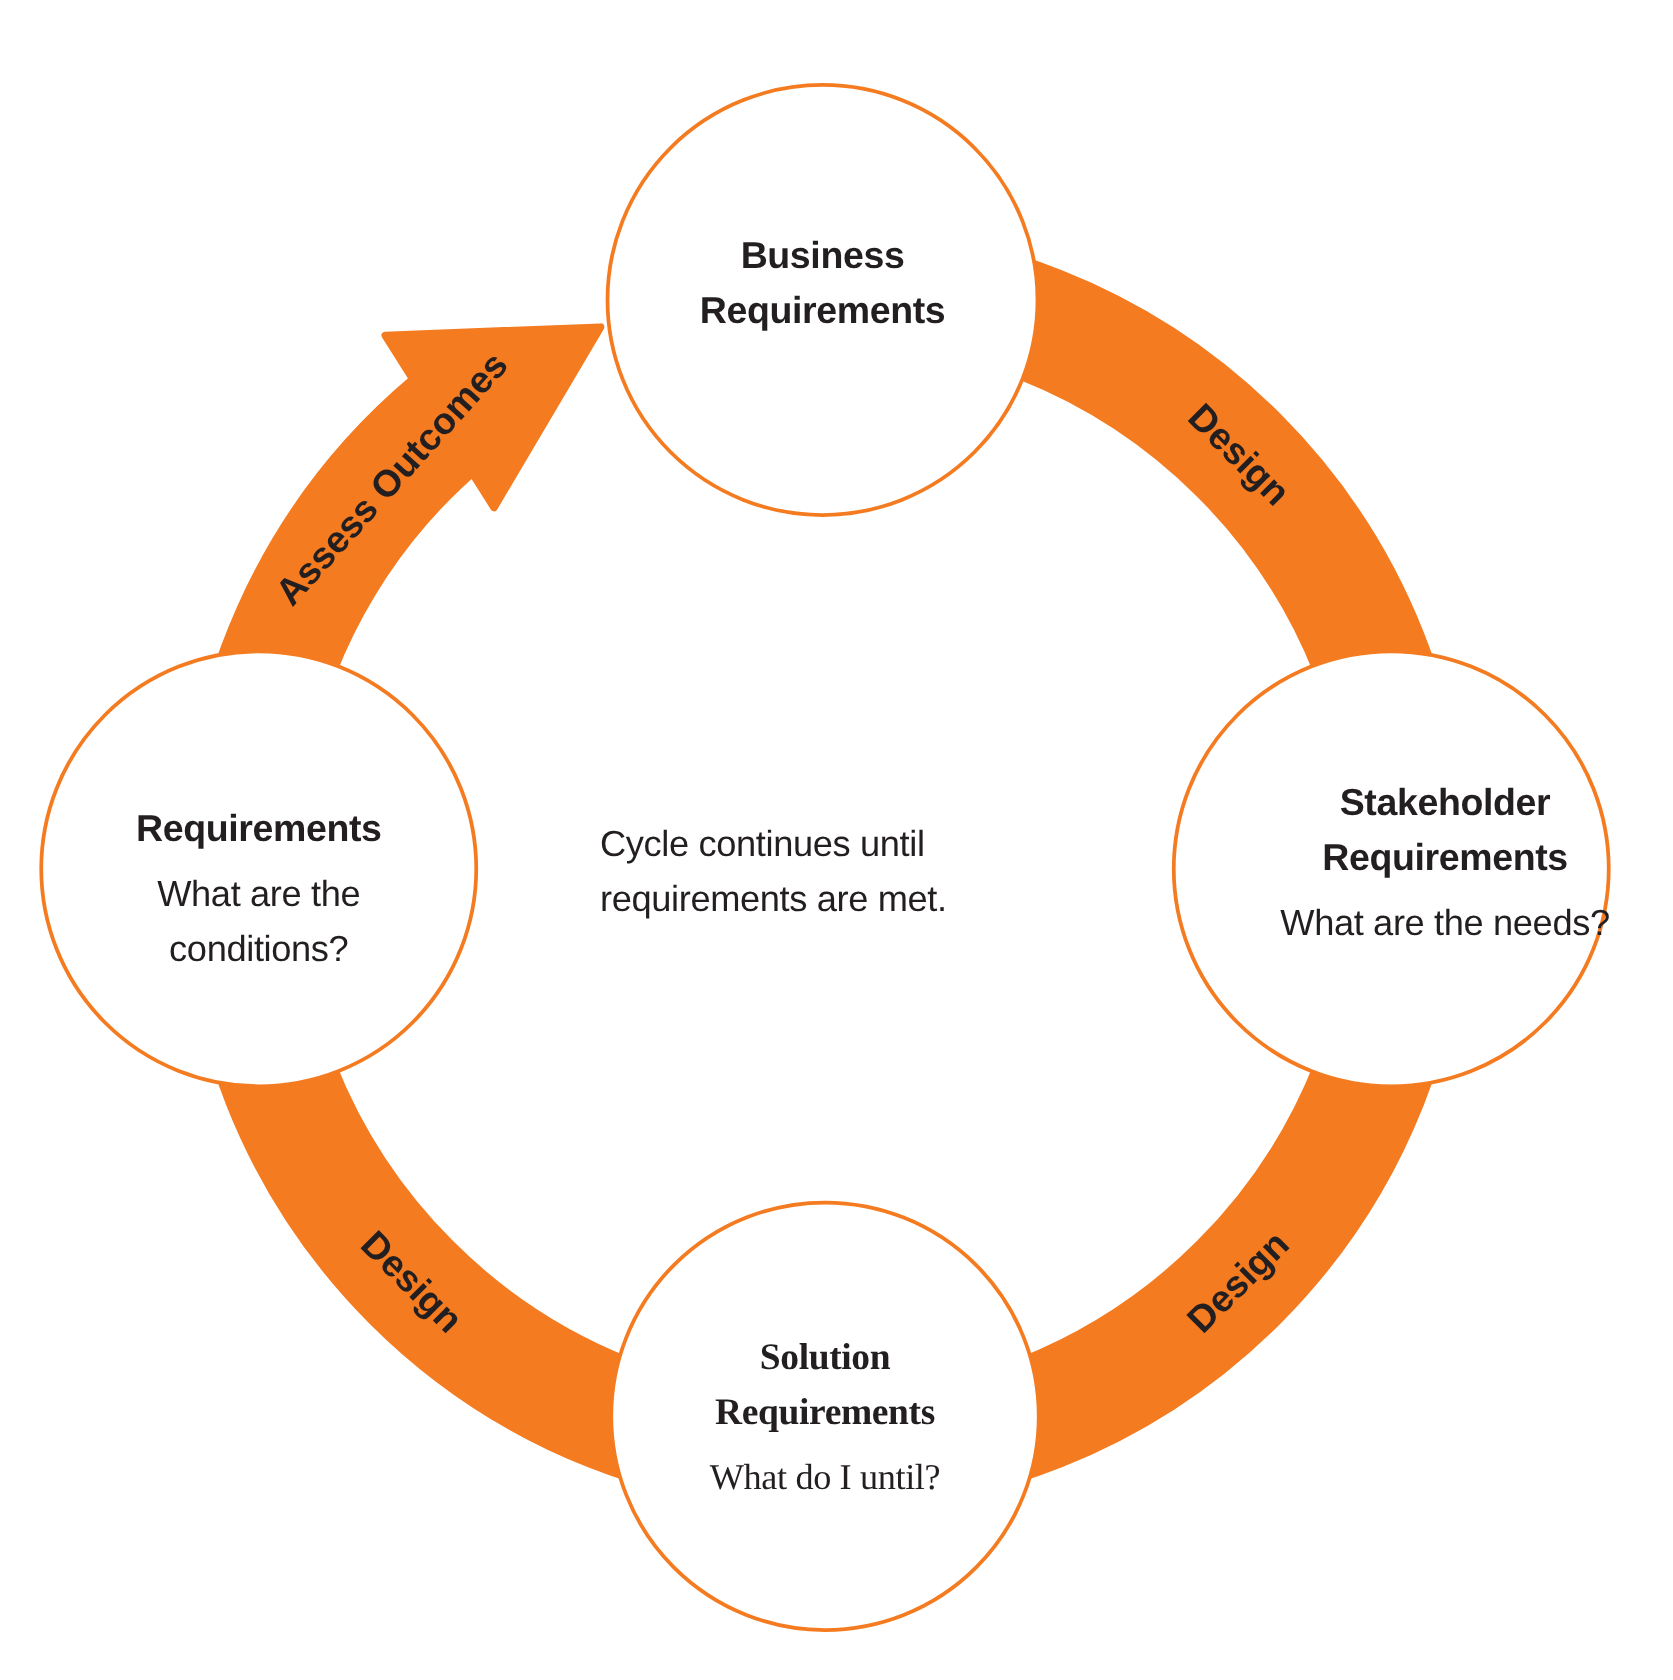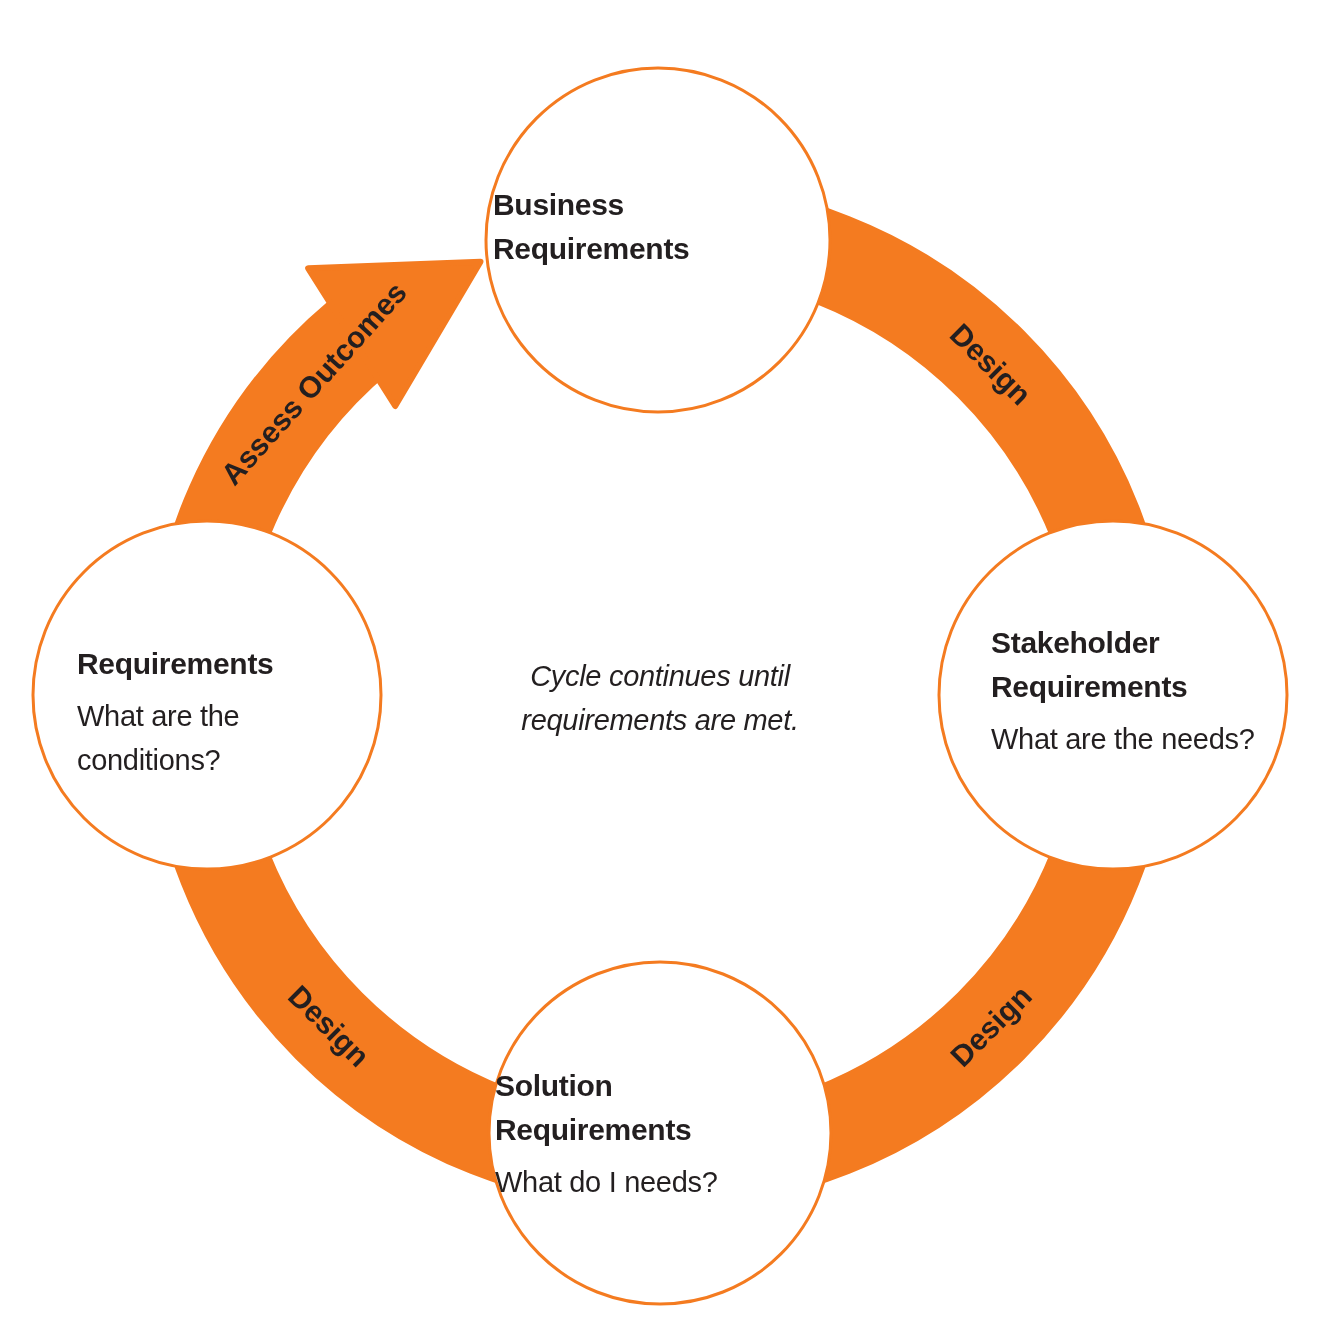--- a/index.html
+++ b/index.html
@@ -4,30 +4,30 @@
 <style>
   html, body { margin: 0; padding: 0; background: #ffffff; }
   body { width: 1338px; height: 1344px; overflow: hidden; }
   #stage { position: relative; width: 1338px; height: 1344px; }
   svg { position: absolute; left: 0; top: 0; }
   .band { fill: none; stroke: #F47B20; stroke-width: 94; }
   .arrowhead { fill: #F47B20; stroke: #F47B20; stroke-width: 6; stroke-linejoin: round; }
   .node-circle { fill: #ffffff; stroke: #F47B20; stroke-width: 3; }
   .band-label { font-family: "Liberation Sans", sans-serif; font-weight: bold; font-size: 30px; fill: #231F20; }
   .node {
-    position: absolute; width: 330px; 
+    position: absolute; width: 330px; text-align: center;
     font-family: "Liberation Sans", sans-serif; color: #231F20;
     transform: translate(-50%, -50%);
   }
   .node .title { font-weight: bold; font-size: 30px; line-height: 44px; letter-spacing: -0.3px; }
   .node .sub { font-size: 29px; line-height: 44px; margin-top: 8px; letter-spacing: -0.3px; }
   .center-note {
     position: absolute; left: 660px; top: 698px; width: 360px; transform: translate(-50%, -50%);
-    text-align: center; font-family: "Liberation Sans", sans-serif; font-size: 29px; line-height: 44px;
-    color: #231F20; letter-spacing: -0.3px; font-style: italic;
+    text-align: left; font-family: "Liberation Sans", sans-serif; font-size: 29px; line-height: 44px;
+    color: #231F20; letter-spacing: -0.3px;
   }
 </style>
 </head>
 <body>
 
 <div id="stage">
   <svg width="1338" height="1344" viewBox="0 0 1338 1344">
     <path id="band-design" class="band" d="M 660.0 227.0 A 468 468 0 1 1 192.0 695.0"></path>
     <path id="band-assess" class="band" d="M 192.3 711.3 A 468 468 0 0 1 359.2 336.5"></path>
     <path id="arrow-head" class="arrowhead" d="M 308.2 268.3 L 480.5 261.7 L 395.2 406.0 Z"></path>
@@ -47,24 +47,24 @@
     <div class="title">Business</div>
     <div class="title">Requirements</div>
   </div>
 
   <div class="node" style="left:1156px; top:691px;">
     <div class="title">Stakeholder</div>
     <div class="title">Requirements</div>
     <div class="sub">What are the needs?</div>
   </div>
 
-  <div class="node" style="left:660px; top:1134px;">
+  <div class="node" style="left:660px; top:1134px;font-family:Liberation Serif, serif;">
     <div class="title">Solution</div>
     <div class="title">Requirements</div>
-    <div class="sub">What do I needs?</div>
+    <div class="sub">What do I until?</div>
   </div>
 
   <div class="node" style="left:207px; top:712px; width:260px;">
     <div class="title">Requirements</div>
     <div class="sub">What are the conditions?</div>
   </div>
 
   <div class="center-note">Cycle continues until requirements are met.</div>
 </div>
 

